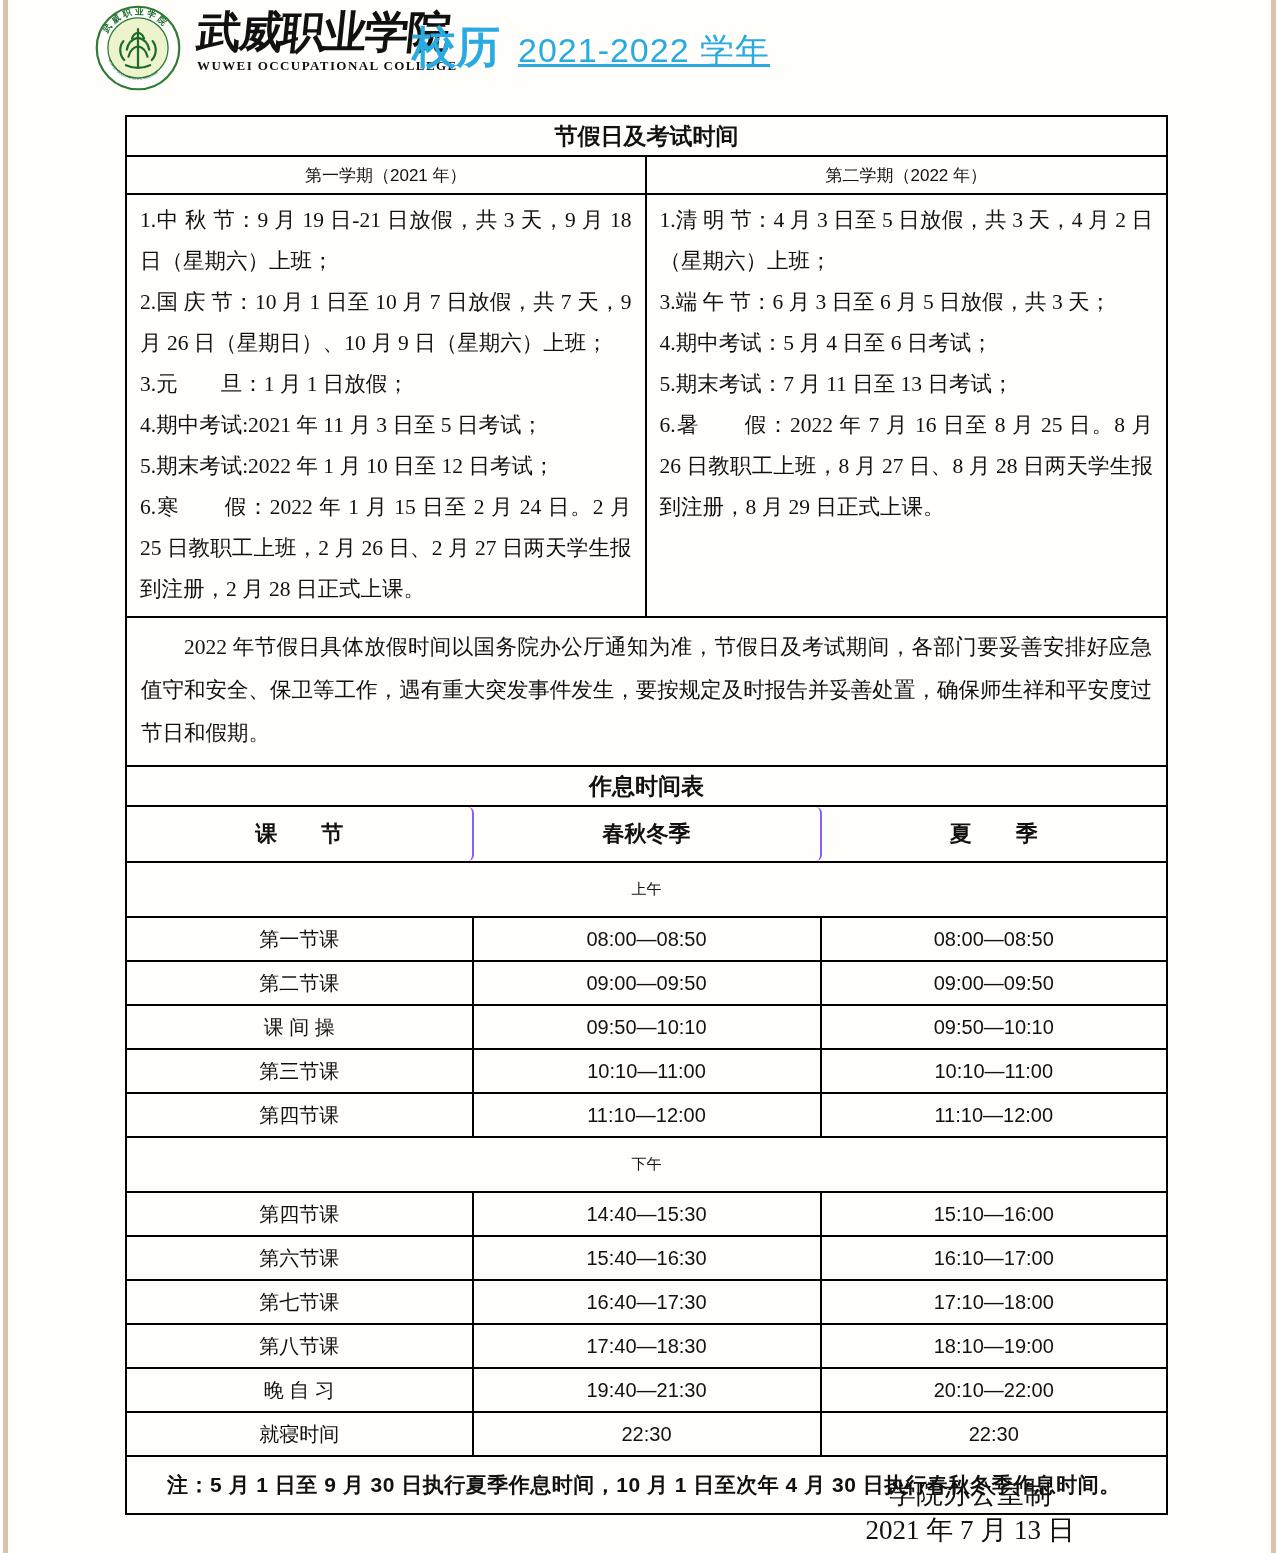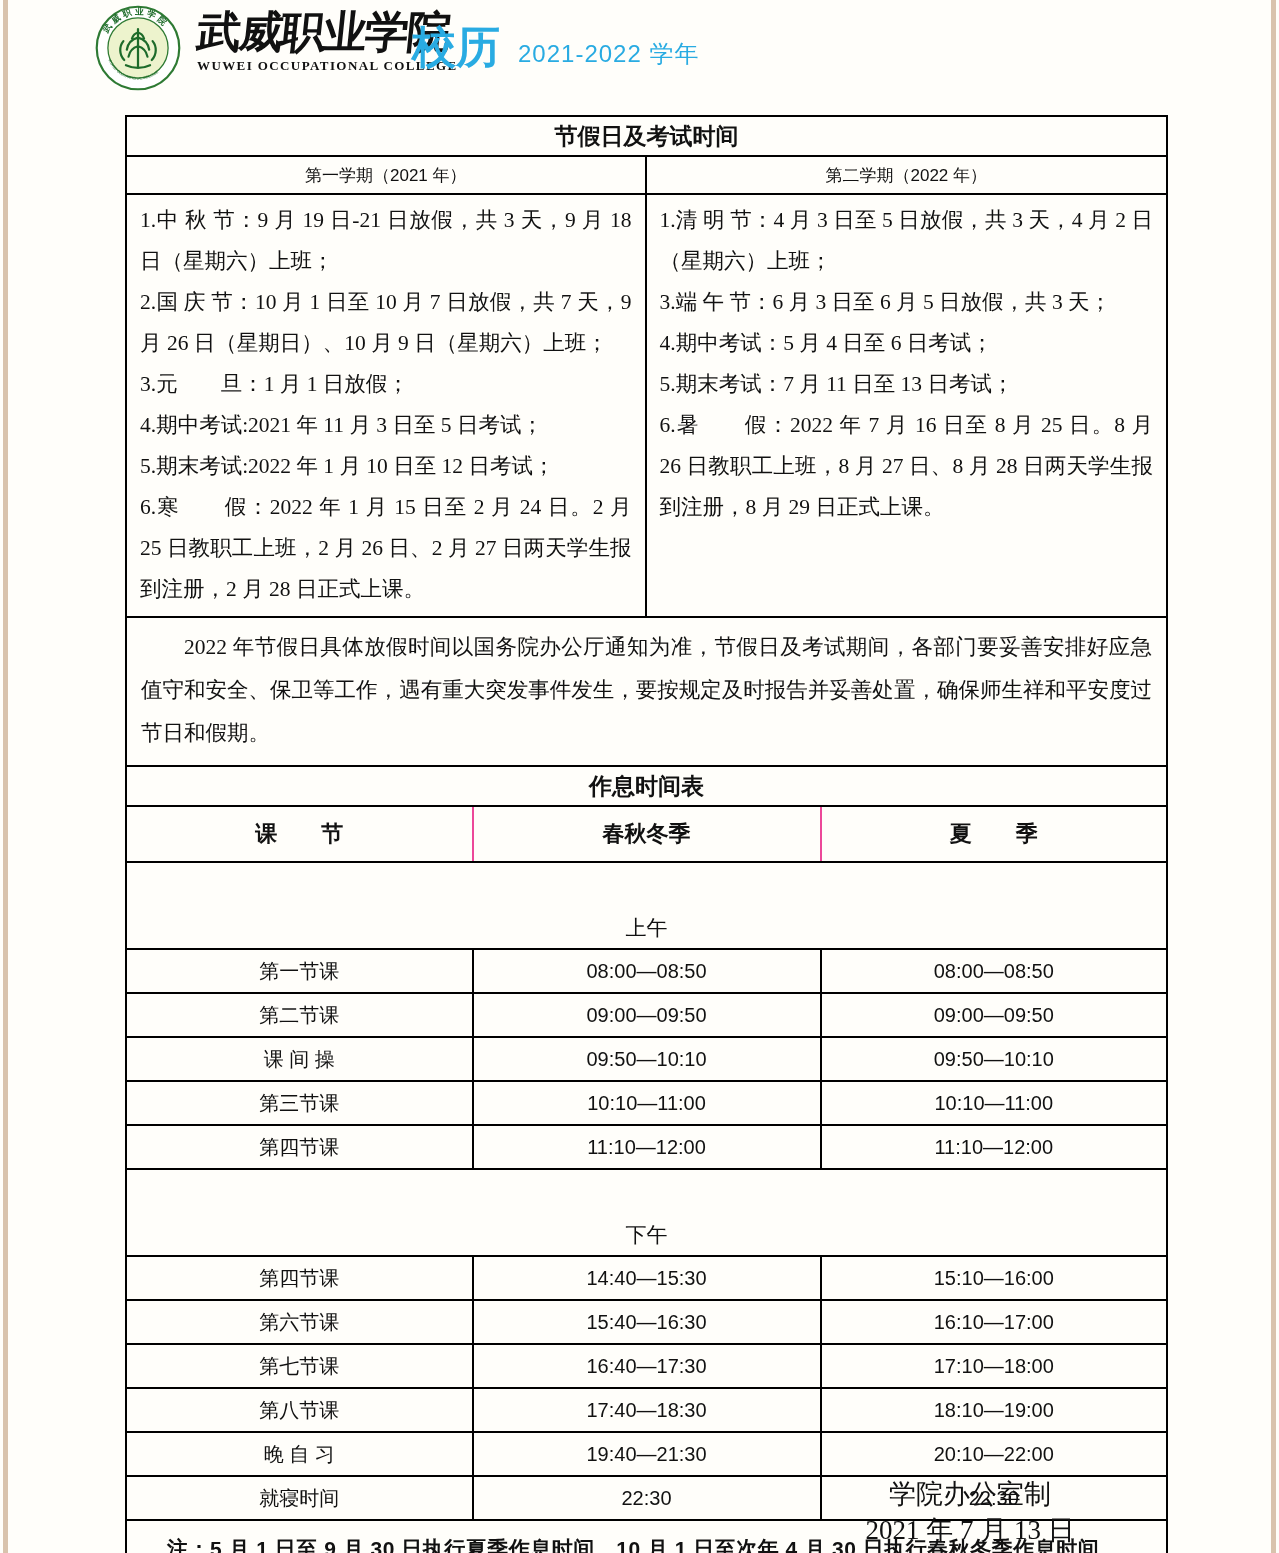--- a/index.html
+++ b/index.html
@@ -10,21 +10,21 @@
   .edge.right{right:3px;}
 
   
   .hdr{position:absolute;left:0;top:0;width:100%;height:100px;}
   .logo{position:absolute;left:95px;top:5px;width:86px;height:86px;}
   .namewrap{position:absolute;left:197px;top:8px;width:210px;}
   .cn-name{font-family:"DejaVu Serif","Liberation Serif",serif;font-weight:bold;font-size:44px;line-height:48px;transform:skewX(-6deg);letter-spacing:-2px;white-space:nowrap;}
   .en-name{font-family:"Liberation Serif","DejaVu Serif",serif;font-weight:bold;font-size:13px;letter-spacing:1.4px;margin-top:2px;white-space:nowrap;}
   .blue-title{position:absolute;left:400px;top:18px;display:flex;align-items:baseline;gap:18px;white-space:nowrap;margin-left:12px;}
   .blue-title .big{font-size:44px;font-weight:bold;}
-  .blue-title .sub{font-size:24px;font-weight:normal;letter-spacing:1px;}
+  .blue-title .sub{font-size:34px;font-weight:normal;letter-spacing:1px;text-decoration:underline;}
 
   
   .doc{position:absolute;left:125px;top:115px;width:1043px;border:2px solid #000;box-sizing:border-box;background:transparent;}
   .row{border-bottom:2px solid #000;box-sizing:border-box;}
   .row:last-child{border-bottom:none;}
   .c-center{display:flex;align-items:center;justify-content:center;text-align:center;}
   .t-title{height:40px;font-size:23px;font-weight:bold;}
 
   .sem-hdr{display:grid;grid-template-columns:50% 50%;}
   .sem-hdr > div{height:36px;font-size:17px;font-weight:normal;box-sizing:border-box;}
@@ -33,23 +33,23 @@
   .sem-body{display:grid;grid-template-columns:50% 50%;}
   .sem-cell{box-sizing:border-box;padding:5px 13px 6px 13px;min-height:370px;}
   .sem-cell.first{border-right:2px solid #000;}
   .h-item{margin:0;font-family:"Liberation Serif","DejaVu Serif",serif;font-size:21.5px;line-height:41px;text-align:justify;text-justify:inter-character;}
 
   .notice{box-sizing:border-box;padding:8px 14px 10px 14px;font-family:"Liberation Serif","DejaVu Serif",serif;font-size:21.5px;line-height:43px;text-align:justify;text-justify:inter-character;}
   .notice p{margin:0;text-indent:2em;}
 
   .s-hdr{display:grid;grid-template-columns:33.35% 33.5% 33.15%;}
   .s-hdr > div{height:54px;font-size:22px;font-weight:bold;box-sizing:border-box;}
-  .s-hdr > div:not(:last-child){border-right:2px solid #ec4899;}
-
-  .sec-row{height:43px;font-size:21px;margin-top:44px;}
+  .s-hdr > div:not(:last-child){border-right:2px solid #8b5cf6;border-radius:6px;}
+
+  .sec-row{height:55px;font-size:15px;}
 
   .s-row{display:grid;grid-template-columns:33.35% 33.5% 33.15%;}
   .s-row > div{height:42px;box-sizing:border-box;}
   .s-row > div:not(:last-child){border-right:2px solid #000;text-align:right;}
   .s-label{font-size:20px;}
   .s-time{font-size:20px;}
 
   .s-note{box-sizing:border-box;padding:14px 10px 14px 40px;font-size:21px;font-weight:600;letter-spacing:0.5px;}
 
   

